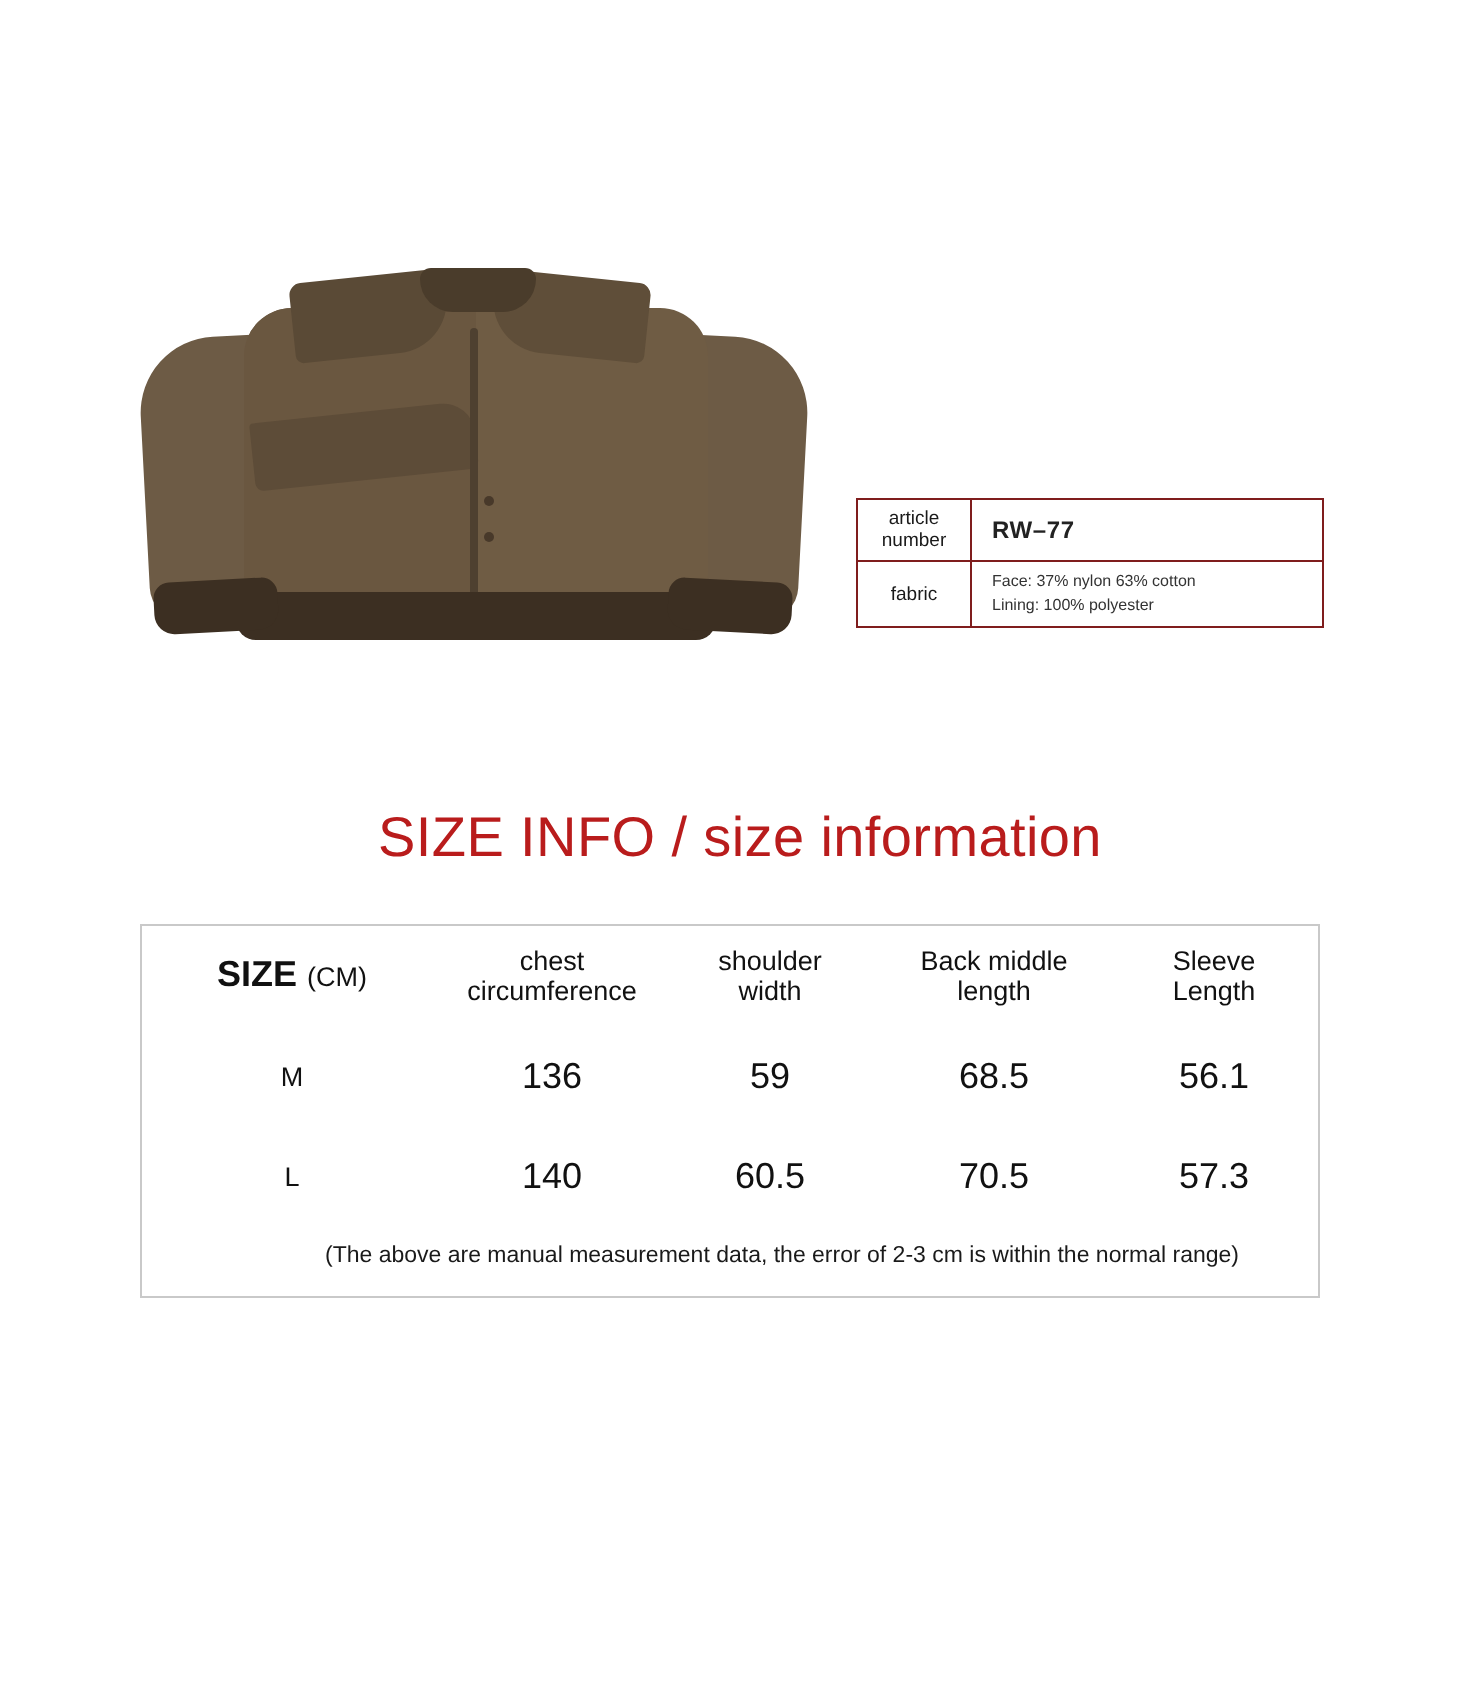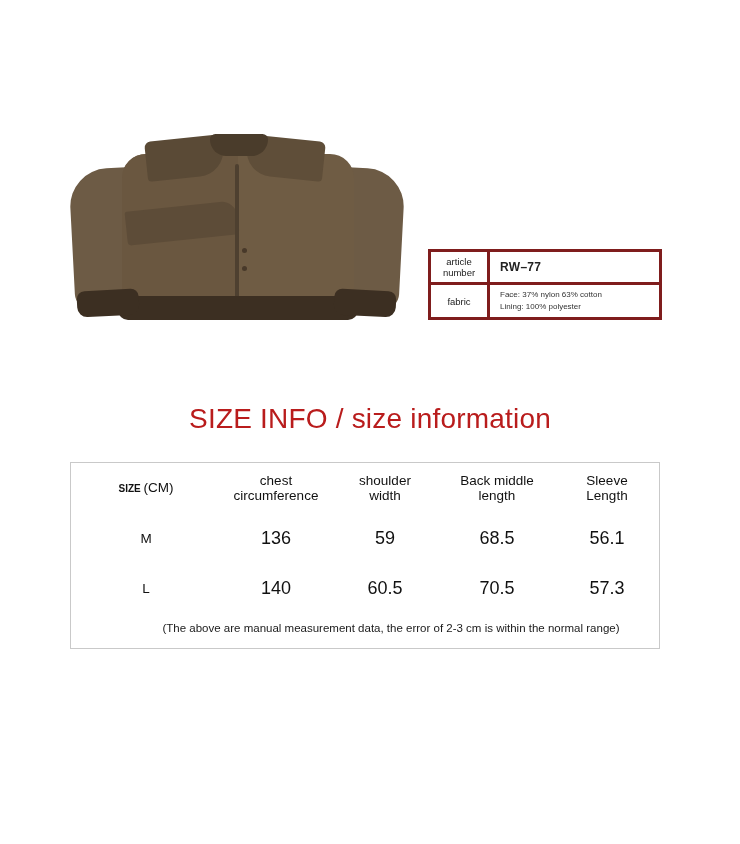--- a/index.html
+++ b/index.html
@@ -174,21 +174,21 @@
   .article-table {
     position: absolute;
     left: 428px;
     top: 249px;
     width: 234px;
     border-collapse: collapse;
     font-size: 8.5px;
     color: #222;
   }
   .article-table td {
-    border: 3px solid #7f1d1d;
+    border: 1px solid #7f1d1d;
     padding: 4px 6px;
     vertical-align: middle;
   }
   .article-table td.key {
     width: 44px;
     text-align: center;
     font-size: 9.5px;
     line-height: 11px;
     color: #1a1a1a;
   }
@@ -235,21 +235,21 @@
     font-weight: normal;
   }
   .hdr-row td {
     height: 48px;
     vertical-align: middle;
     font-size: 13.5px;
     color: #111;
     line-height: 15px;
   }
   .hdr-size {
-    font-size: 10px;
+    font-size: 18px;
     font-weight: bold;
   }
   .hdr-small {
     font-size: 9.5px;
     line-height: 11px;
   }
   .data-row td {
     height: 48px;
     vertical-align: middle;
     font-size: 18px;

